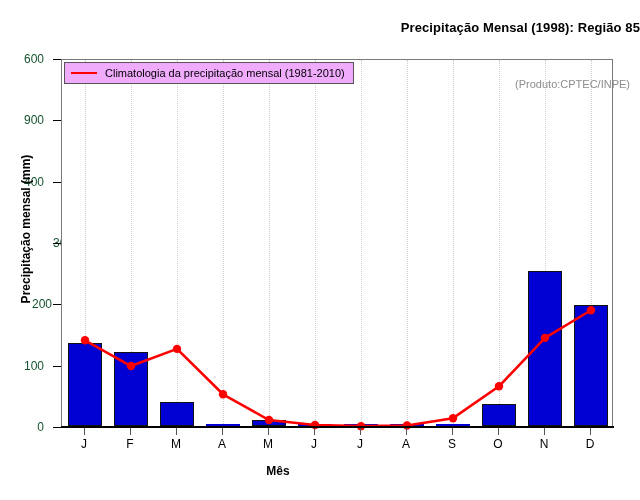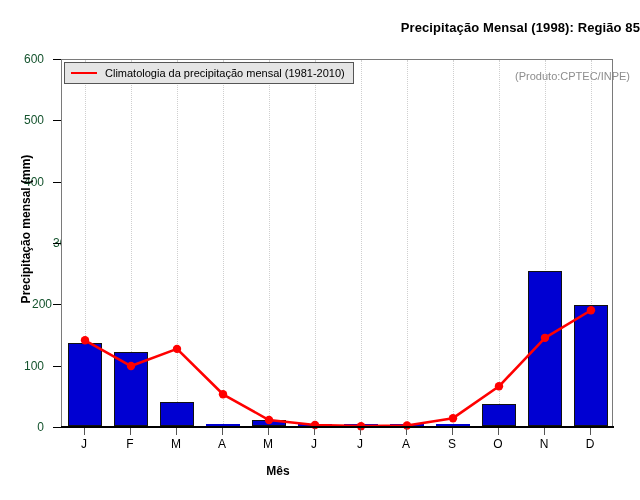--- a/index.html
+++ b/index.html
@@ -67,32 +67,32 @@
     transform:rotate(-90deg);transform-origin:center center;
   }
   .baseline{
     position:absolute;left:61px;top:426px;width:553px;height:0;
     border-top:2px solid #000;
   }
 
   
   .legend{
     position:absolute;left:64px;top:62px;
-    background:#e5e5e5;border:1px solid #555;
+    background:#f0abfc;border:1px solid #555;
     padding:4px 8px 4px 6px;display:flex;align-items:center;gap:8px;
     font-size:11px;color:#000;
   }
   .legend-swatch{
     display:inline-block;width:26px;height:0;border-top:2px solid #ff0000;
   }
   .legend-label{white-space:nowrap;}
 
   
   .watermark{
-    position:absolute;right:10px;top:70px;
+    position:absolute;right:10px;top:78px;
     font-size:11px;color:#8d8d8d;white-space:nowrap;margin-left:15px;
   }
 </style>
 </head>
 <body>
 
 <div id="chart-root">
 
   <div class="chart-title">Precipitação Mensal (1998): Região 85</div>
 
@@ -100,21 +100,21 @@
       <div class="ytick-label" style="top: 421px; left: 0px;">0</div>
       <div class="ytick-mark" style="top: 427px;"></div>
       <div class="ytick-label" style="top: 359.667px; left: 0px;">100</div>
       <div class="ytick-mark" style="top: 365.667px;"></div>
       <div class="ytick-label" style="top: 298.333px; left: 0px; margin-left: 8px;">200</div>
       <div class="ytick-mark" style="top: 304.333px;"></div>
       <div class="ytick-label" style="top: 237px; left: 0px; padding-left: 29px;">300</div>
       <div class="ytick-mark" style="top: 243px;"></div>
       <div class="ytick-label" style="top: 175.667px; left: 0px;">400</div>
       <div class="ytick-mark" style="top: 181.667px;"></div>
-      <div class="ytick-label" style="top: 114.333px; left: 0px;">500</div>
+      <div class="ytick-label" style="top: 114.333px; left: 0px;">900</div>
       <div class="ytick-mark" style="top: 120.333px;"></div>
       <div class="ytick-label" style="top: 53px; left: 0px;">600</div>
       <div class="ytick-mark" style="top: 59px;"></div>
     </div>
   <div class="yaxis-title">Precipitação mensal (mm)</div>
 
   <div class="plot-frame">
     <div class="plot-inner" id="plot-inner">
       <div id="gridlines">
           <div class="vgrid" style="left: 23px;"></div>

